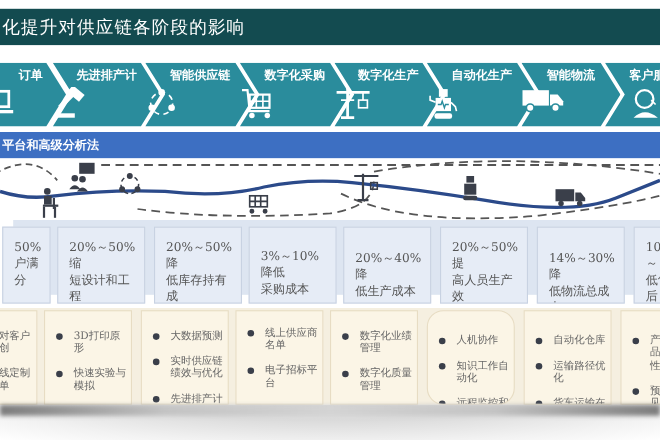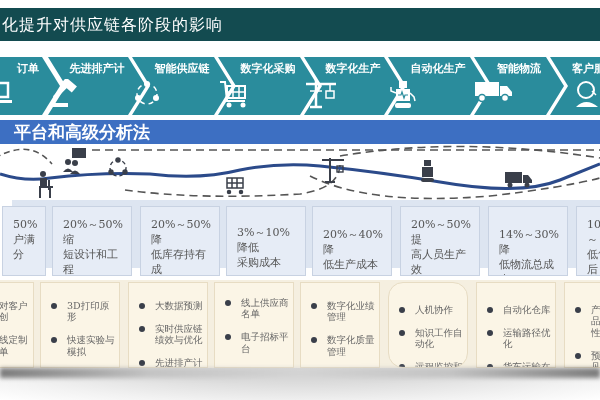--- a/index.html
+++ b/index.html
@@ -4,21 +4,21 @@
 <style>
   * { box-sizing: border-box; margin: 0; padding: 0; }
   html, body { width: 600px; height: 400px; overflow: hidden; background: #ffffff; font-family: "DejaVu Sans", sans-serif; }
   .stage { position: relative; width: 600px; height: 400px; background: #fff; }
   .title-bar { position: absolute; left: 0; top: 8px; width: 600px; height: 33px; background: #134b50; color: #fff; font-size: 16px; line-height: 33px; padding-left: 2px; white-space: nowrap; overflow: hidden; letter-spacing: 1px; }
   .chevrons { position: absolute; left: 0; top: 57px; width: 600px; height: 58px; }
   .chev { position: absolute; top: 0; height: 58px; color: #fff; }
   .chev svg { position: absolute; left: 0; top: 0; }
   .chev-label { position: absolute; top: 4px; left: 0; width: 100%; text-align: center; font-size: 11px; font-weight: bold; white-space: nowrap; }
   .chev-icon { position: absolute; top: 22px; left: 0; width: 100%; display: flex; justify-content: center; }
-  .band { position: absolute; left: 0; top: 120px; width: 600px; height: 24px; background: #3d6fc2; color: #fff; font-weight: bold; font-size: 17px; line-height: 24px; padding-left: 14px; }
+  .band { position: absolute; left: 0; top: 120px; width: 600px; height: 24px; background: #3d6fc2; color: #fff; font-weight: bold; font-size: 11px; line-height: 24px; padding-left: 2px; }
   .flow { position: absolute; left: 0; top: 144px; width: 600px; height: 56px; background: #fff; }
   .metrics-area { position: absolute; left: 12px; top: 200px; width: 600px; height: 68px; background: #dde5f1; }
   .metric { position: absolute; top: 6px; height: 70px; background: #e6ecf6; border: 1px solid #c8d2e2; color: #555; font-family: "DejaVu Serif", serif; font-size: 11px; line-height: 15px; padding: 10px 6px 0 10px; overflow: hidden; }
   .details-area { position: absolute; left: 0; top: 280px; width: 600px; height: 88px; background: #f5efe0; }
   .detail { position: absolute; top: 2px; height: 86px; background: #fbf5e6; border: 1px solid #e7dcc3; color: #666; font-family: "DejaVu Serif", serif; font-size: 9.5px; line-height: 11.5px; padding: 5px 4px 0 6px; overflow: hidden; }
   .detail ul { list-style: none; }
   .detail li { position: relative; padding-left: 20px; }
   .detail li::before { content: ""; position: absolute; left: 4px; top: 3px; width: 6px; height: 6px; border-radius: 50%; background: #3a3f4a; }
   .shadow { position: absolute; left: 0; top: 368px; width: 600px; height: 32px; background: radial-gradient(ellipse at 50% -20%, #d4d4d4 0%, #dcdcdc 40%, #f2f2f2 75%, #fff 100%); }
   .shadow::before { content: ""; position: absolute; left: 0; top: 0; width: 600px; height: 10px; background: linear-gradient(90deg, #555 0%, #bbb 25%, #d2d2d2 50%, #bbb 75%, #555 100%); opacity: 0.75; filter: blur(2px); }

